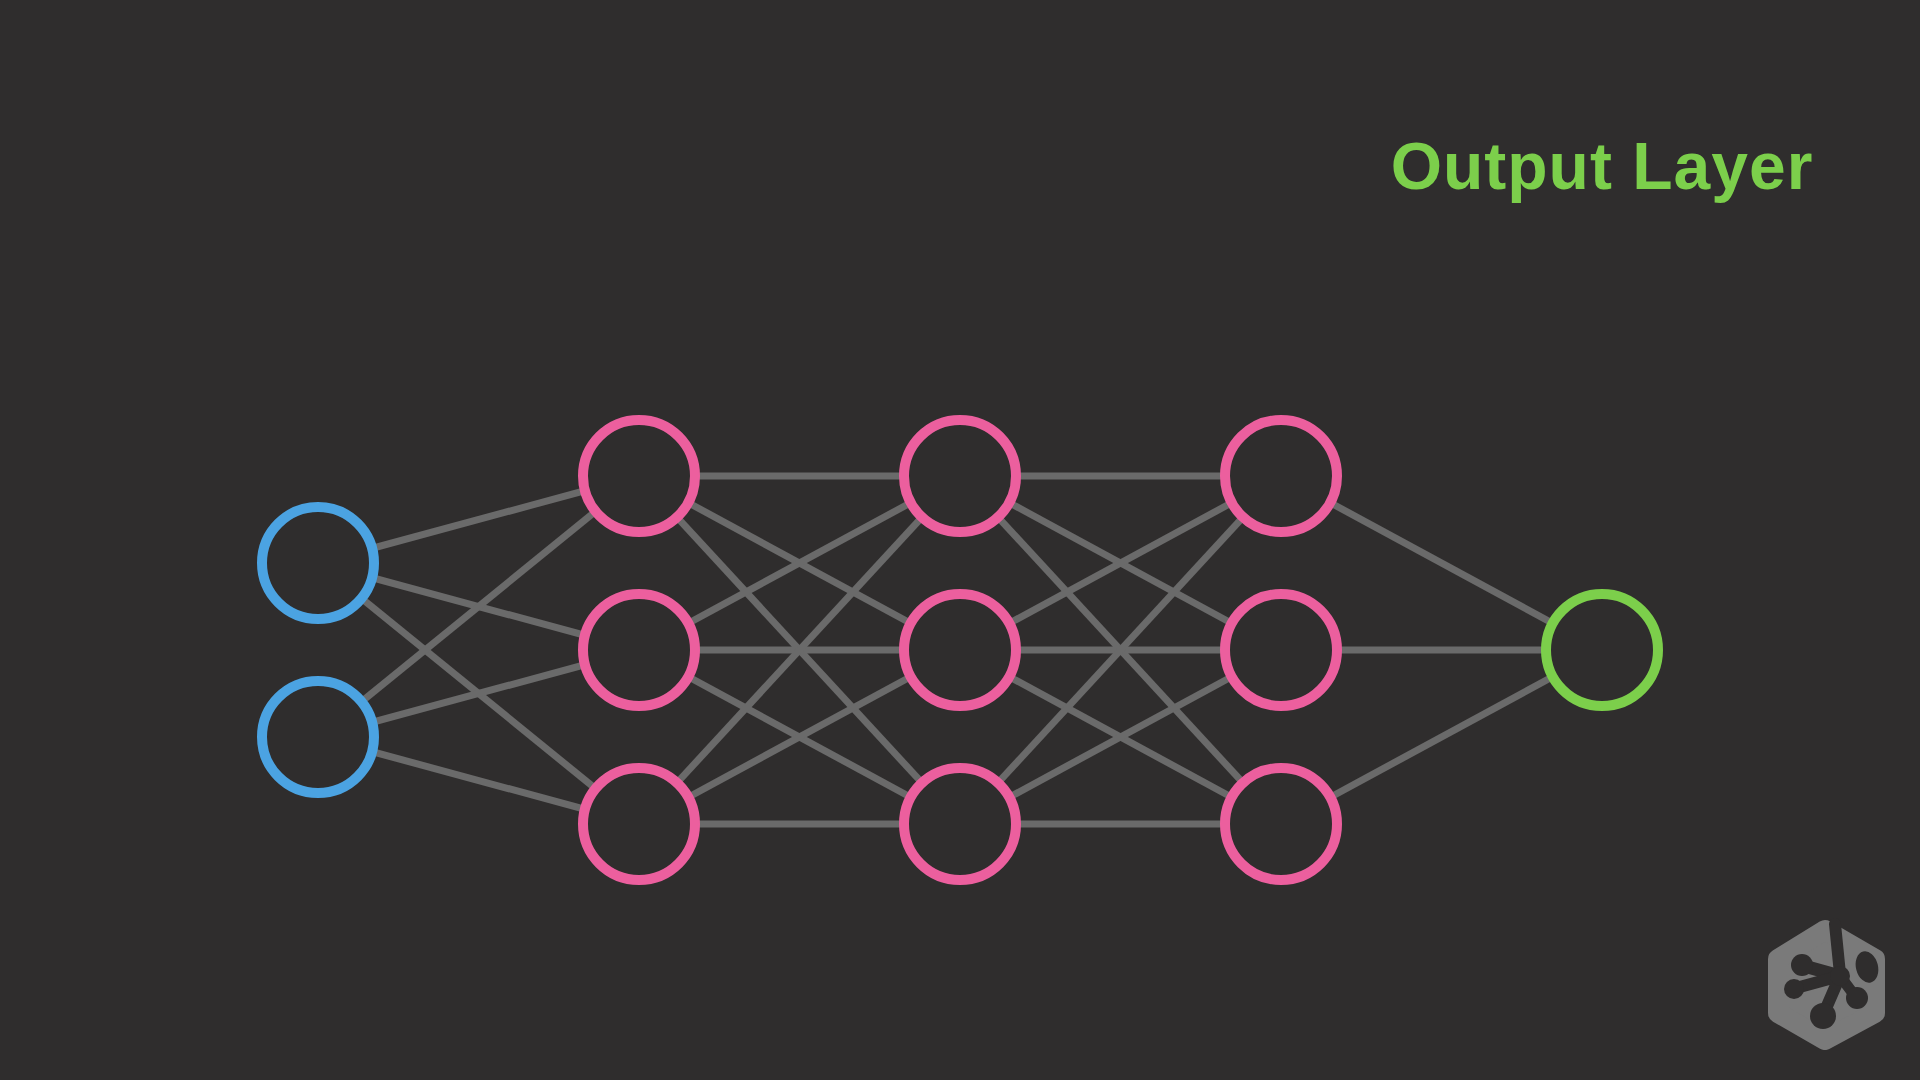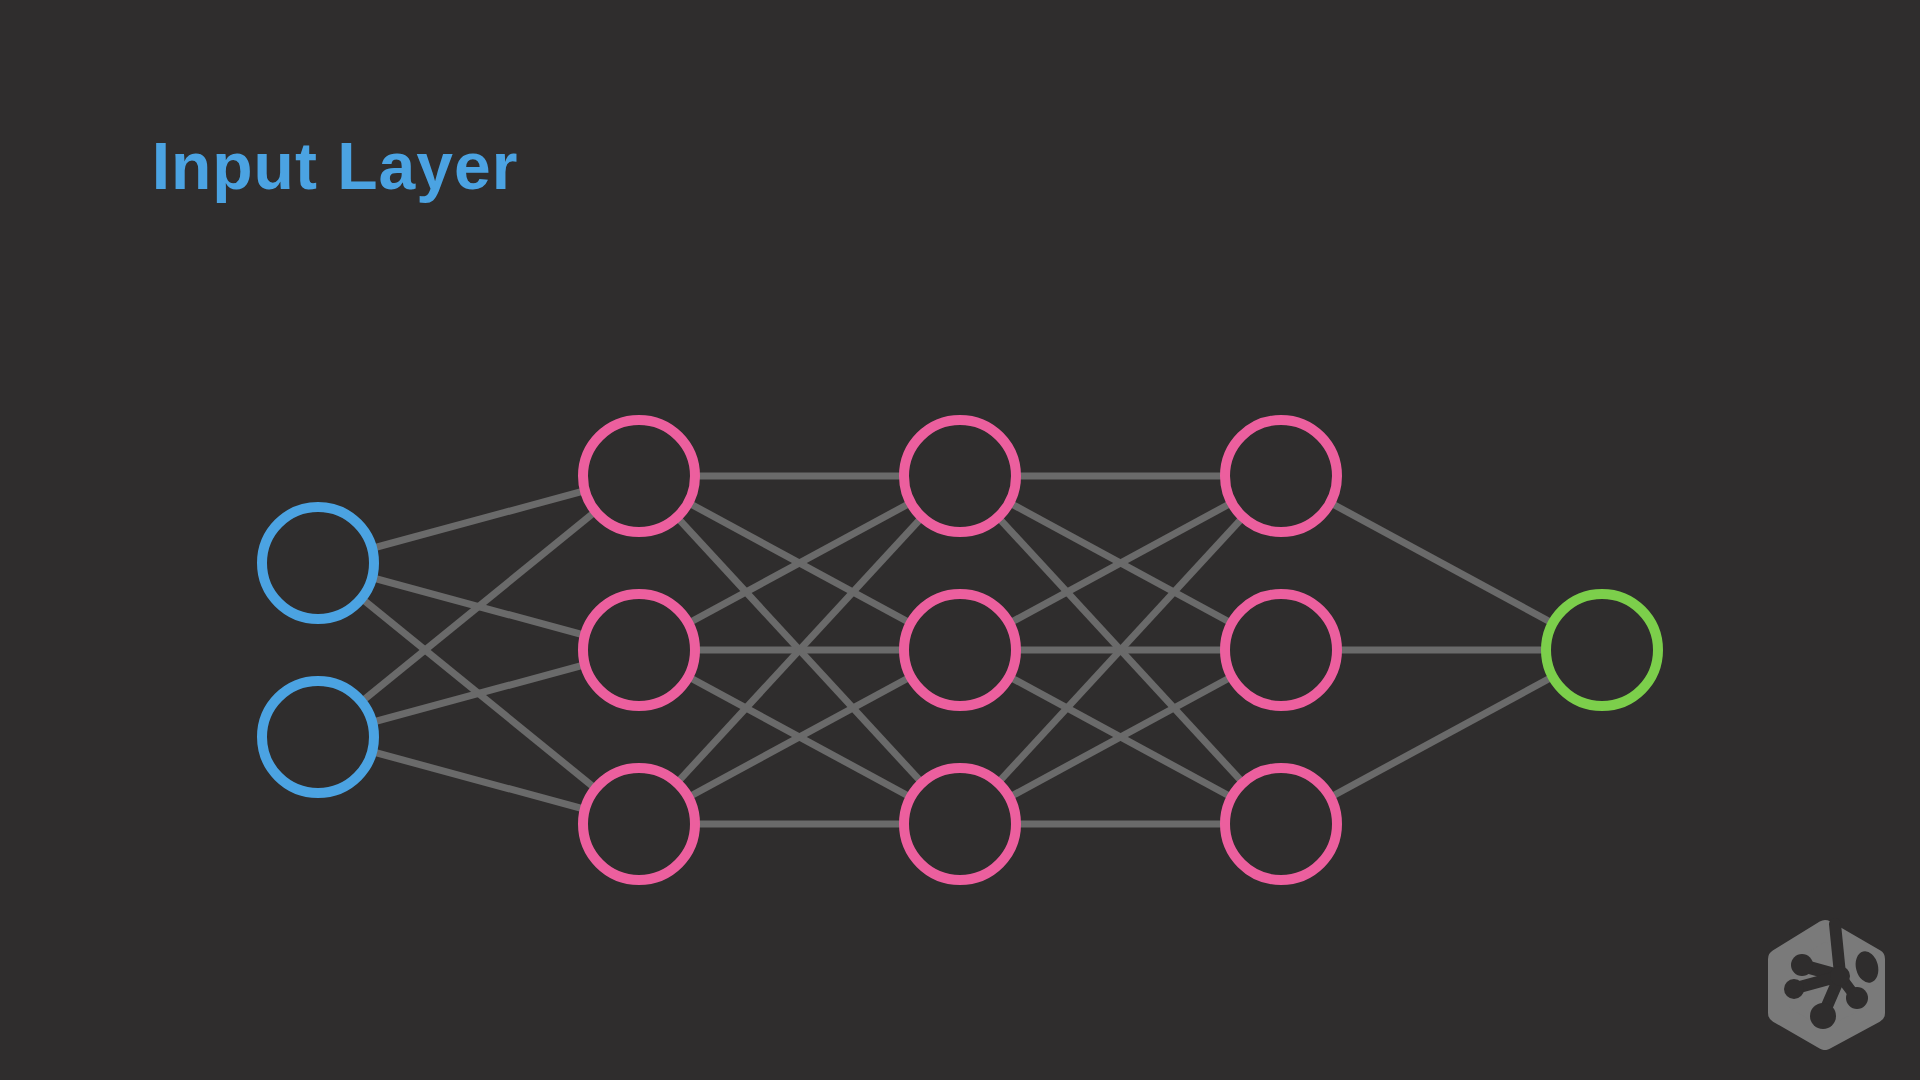--- a/index.html
+++ b/index.html
@@ -82,23 +82,23 @@
       <circle cx="639" cy="824" r="56" class="node node-hidden-1" stroke-width="10"></circle>
       <circle cx="960" cy="476" r="56" class="node node-hidden-2" stroke-width="10"></circle>
       <circle cx="960" cy="650" r="56" class="node node-hidden-2" stroke-width="10"></circle>
       <circle cx="960" cy="824" r="56" class="node node-hidden-2" stroke-width="10"></circle>
       <circle cx="1281" cy="476" r="56" class="node node-hidden-3" stroke-width="10"></circle>
       <circle cx="1281" cy="650" r="56" class="node node-hidden-3" stroke-width="10"></circle>
       <circle cx="1281" cy="824" r="56" class="node node-hidden-3" stroke-width="10"></circle>
       <circle cx="1602" cy="650" r="56" class="node node-output" stroke-width="10"></circle>
     </svg>
 
-  <div class="layer-label label-input">Input Layer</div>
 
 
+  <div class="layer-label label-output">Output Layer</div>
 
   <svg class="logo" width="120" height="132" viewBox="0 0 120 132">
     <polygon class="hex" points="57,12 107,41 107,95 57,122 10,95 10,41"></polygon>
     <g>
       <path class="cut" d="M67 6 L72 56" stroke-width="12"></path>
       <path class="cut" d="M72 58 L36 48" stroke-width="13"></path>
       <path class="cut" d="M72 58 L28 70" stroke-width="12"></path>
       <path class="cut" d="M72 58 L56 95" stroke-width="12"></path>
       <path class="cut" d="M72 58 L87 78" stroke-width="11"></path>
       <circle class="blob" cx="72" cy="58" r="10"></circle>

